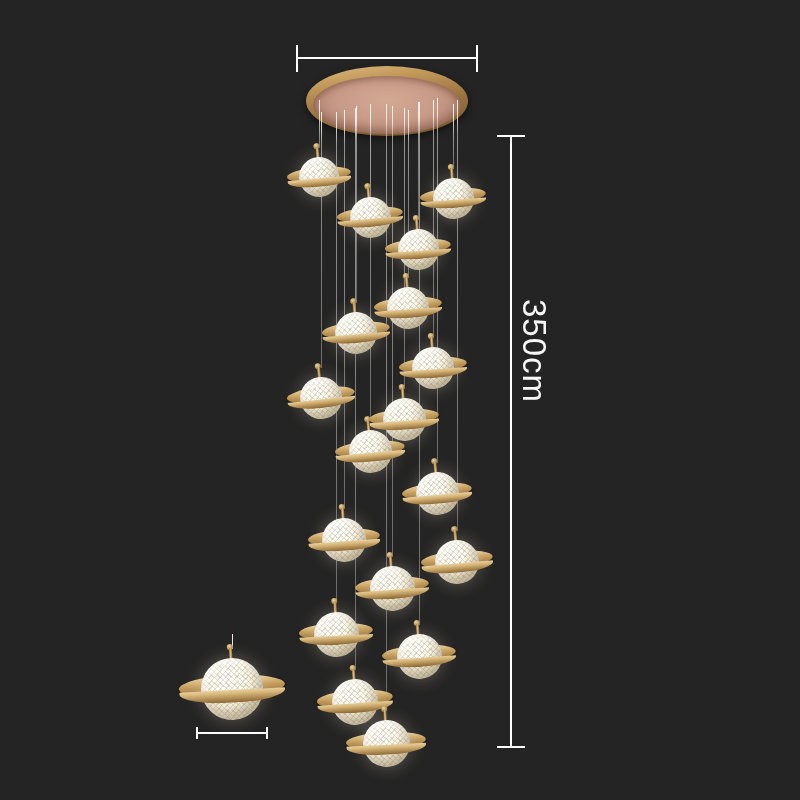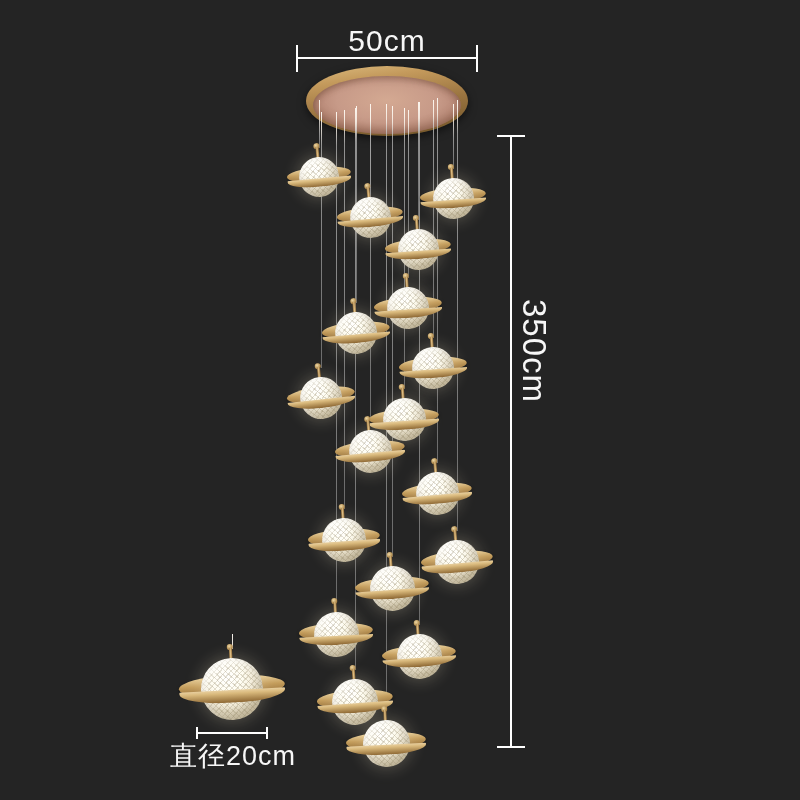--- a/index.html
+++ b/index.html
@@ -64,31 +64,29 @@
   }
 </style>
 </head>
 <body>
 
 <div id="stage">
 
   <div class="canopy-outer" id="canopyOuter" style="left: 306px; top: 66px; width: 162px; height: 70px;"></div>
   <div class="canopy-face" id="canopyFace" style="left: 313px; top: 76px; width: 148px; height: 58px;"></div>
 
-  <div class="dim-label" style="left:387px;top:41px;font-size:30px;">50cm</div>
   <div class="dim-line" id="topLine" style="left: 297px; top: 57px; width: 180px; height: 2px;"></div>
   <div class="tick" id="topTickL" style="left: 296px; top: 44.5px; width: 2px; height: 27px;"></div>
   <div class="tick" id="topTickR" style="left: 476px; top: 44.5px; width: 2px; height: 27px;"></div>
 
   <div class="dim-label" style="left:534px;top:351px;font-size:33px;transform:translate(-50%,-50%) rotate(90deg);">350cm</div>
   <div class="dim-line" id="rightLine" style="left: 510px; top: 136px; width: 2px; height: 611px;"></div>
   <div class="tick" id="rightTickT" style="left: 497px; top: 135px; width: 28px; height: 2px;"></div>
   <div class="tick" id="rightTickB" style="left: 497px; top: 746px; width: 28px; height: 2px;"></div>
 
-  <div class="dim-label" style="left:233px;top:756px;font-size:27px;">直径20cm</div>
   <div class="dim-line" id="detLine" style="left: 197px; top: 732px; width: 70px; height: 2px;"></div>
   <div class="tick" id="detTickL" style="left: 196px; top: 727px; width: 2px; height: 12px;"></div>
   <div class="tick" id="detTickR" style="left: 266px; top: 727px; width: 2px; height: 12px;"></div>
 <div class="wire" style="left: 318.5px; top: 100px; height: 48px;"></div>
     <div class="pendant" style="left: 287px; top: 143px; width: 64px; height: 60px; transform: rotate(-5deg); transform-origin: 50% 55%;">
       <div class="knob" style="left: 29px; top: 0px; width: 6px; height: 6px;"></div>
       <div class="stem" style="left: 30.5px; top: 4px; width: 3px; height: 11px;"></div>
       <div class="ring-back" style="left: 0px; top: 23.5px; width: 64px; height: 15px;"></div>
       <div class="ball" style="left: 12px; top: 14px; width: 40px; height: 40px;"></div>
       <div class="ring-front" style="left: 0px; top: 28.5px; width: 64px; height: 15px;"></div>

